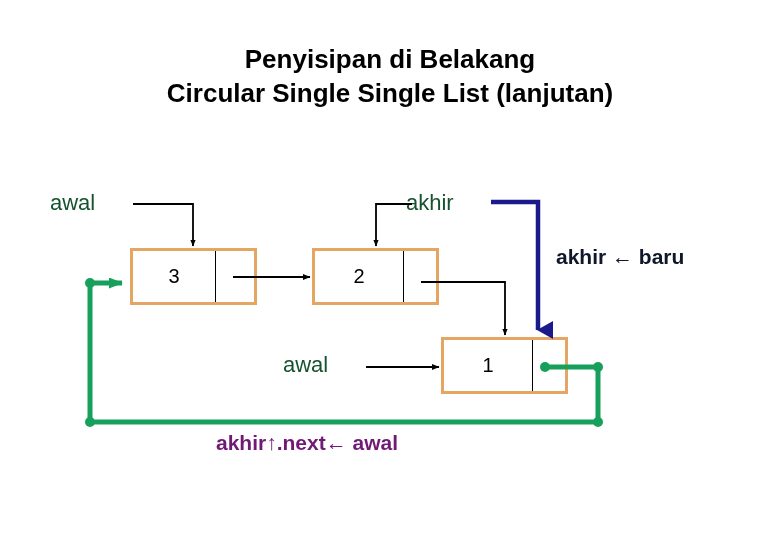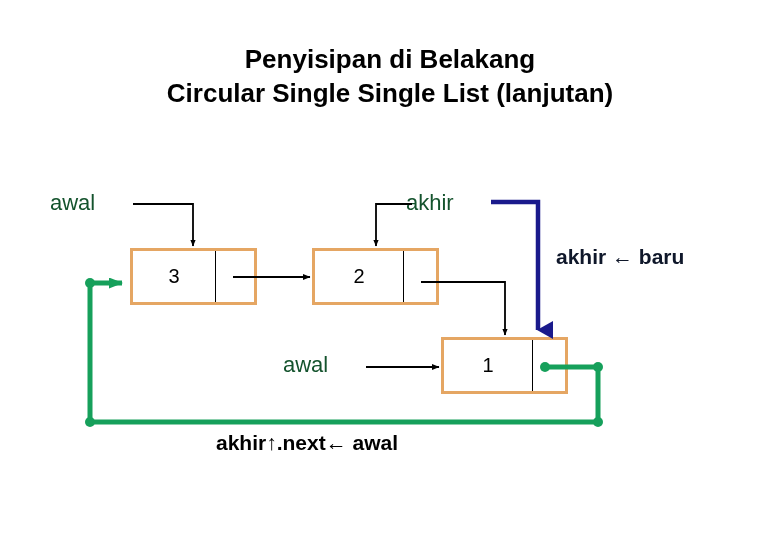--- a/index.html
+++ b/index.html
@@ -44,21 +44,21 @@
   .lbl-blue {
     position: absolute;
     color: #0f172a;
     font-weight: bold;
     font-size: 21px;
     line-height: 26px;
     white-space: nowrap;
   }
   .lbl-green {
     position: absolute;
-    color: #000000;
+    color: #701a75;
     font-weight: bold;
     font-size: 21px;
     line-height: 26px;
     white-space: nowrap;
     text-align: right;
   }
 
   
   .node {
     position: absolute;

